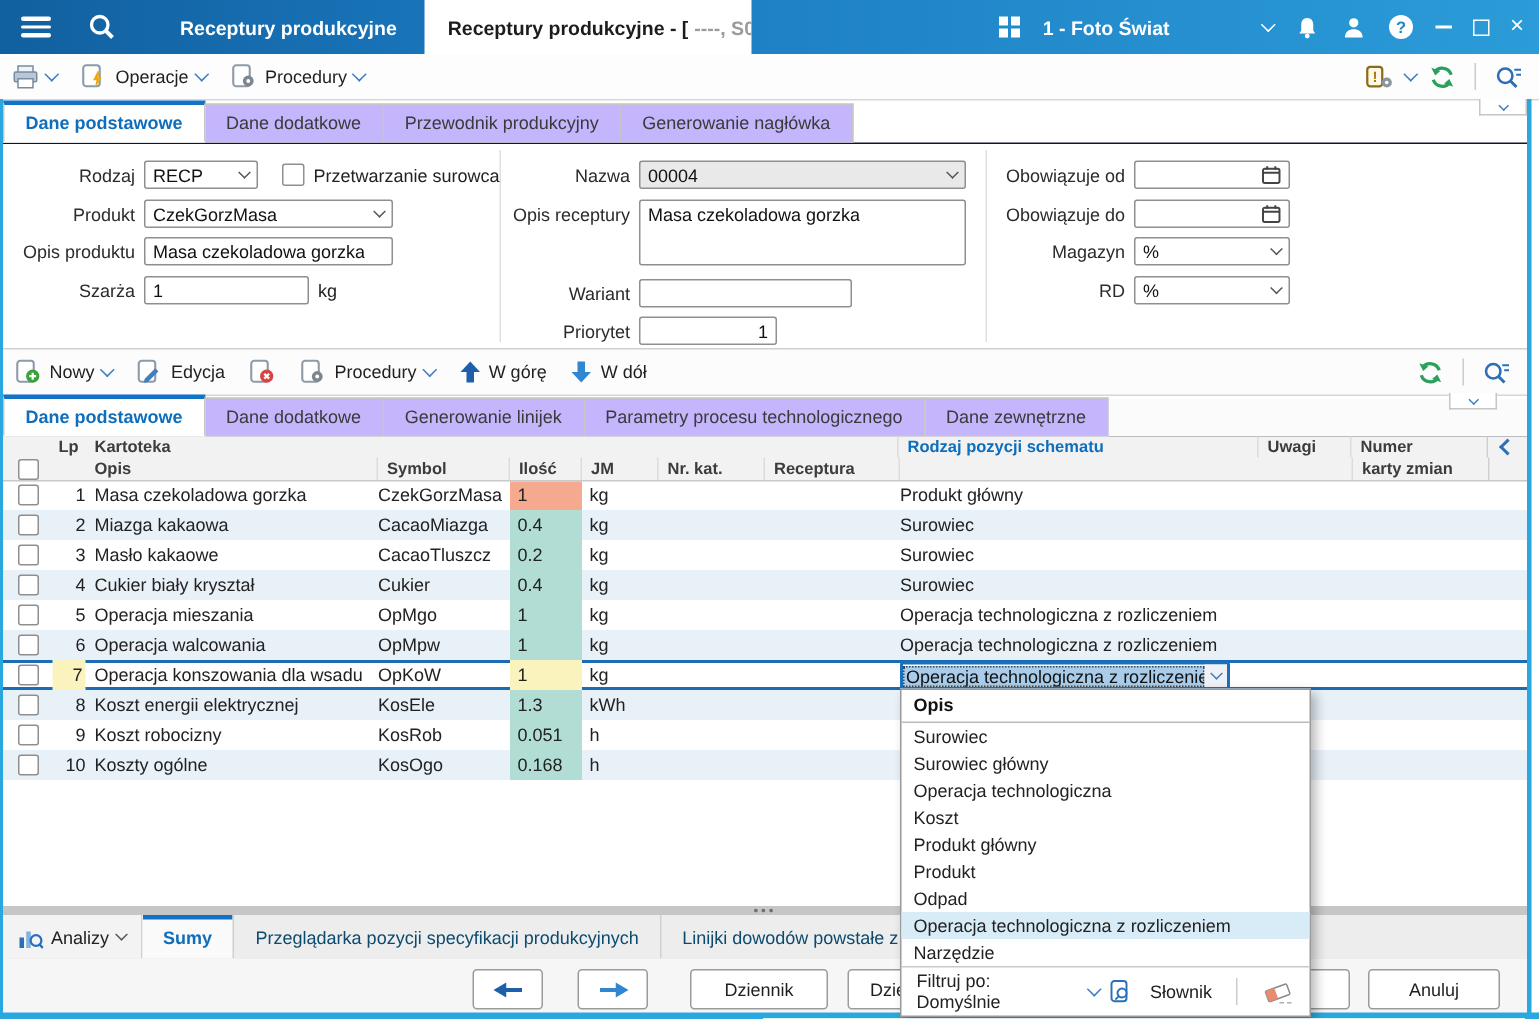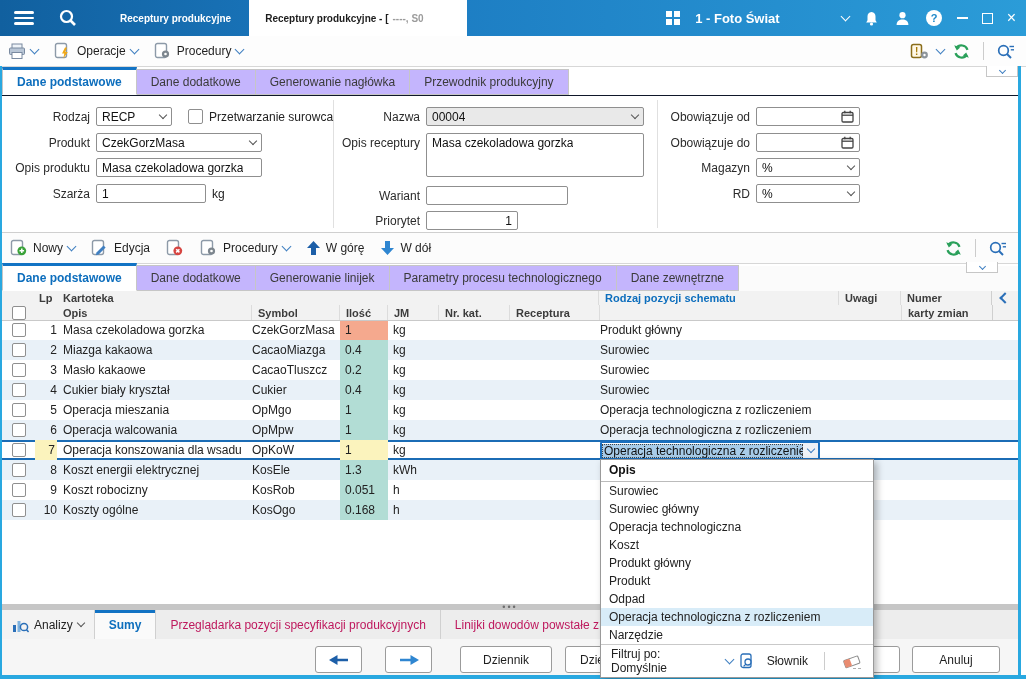--- a/index.html
+++ b/index.html
@@ -5,21 +5,21 @@
   html,body{margin:0;padding:0;background:#fff;}
   .window{position:relative;width:1026px;height:679px;overflow:hidden;
     font-family:"Liberation Sans","DejaVu Sans",sans-serif;font-size:12px;color:#222;background:#fff;}
   .abs{position:absolute;}
   
   .titlebar{left:0;top:0;width:1026px;height:36px;display:flex;align-items:center;
     background:linear-gradient(90deg,#11609f 0%,#1b79c0 35%,#2b9cd8 100%);color:#fff;}
   .tb-btn{display:flex;align-items:center;justify-content:center;height:36px;cursor:pointer;}
   .ham{width:20px;height:14px;display:flex;flex-direction:column;justify-content:space-between;margin:0 14px 0 14px;}
   .ham span{display:block;height:2.6px;background:#fff;border-radius:2px;}
-  .title-tab{height:36px;display:flex;align-items:center;padding:0 18px;font-weight:bold;font-size:10px;white-space:nowrap;}
+  .title-tab{height:36px;display:flex;align-items:center;padding:0 18px;font-weight:bold;font-size:13px;white-space:nowrap;}
   .title-tab.active{background:#fff;color:#1c1c1c;width:186px;overflow:hidden;padding:0 16px;}
   .title-tab.active .dim{color:#9b9b9b;margin-left:4px;}
   .tb-right{margin-left:auto;display:flex;align-items:center;gap:14px;padding-right:10px;}
   .company{font-weight:bold;font-size:13px;white-space:nowrap;}
   .chev{display:inline-block;width:6px;height:6px;border-right:1.6px solid #fff;border-bottom:1.6px solid #fff;transform:rotate(45deg);margin-top:-3px;}
   .chev.blue{border-color:#3f7fc1;}
   .chev.dark{border-color:#555;width:5px;height:5px;}
   .win-min{width:11px;height:2px;background:#fff;display:inline-block;}
   .win-max{width:9px;height:9px;border:1.6px solid #fff;display:inline-block;}
   .win-close{font-size:16px;line-height:16px;color:#fff;}
@@ -100,21 +100,21 @@
   .pop-hd{height:21px;line-height:21px;font-weight:bold;padding-left:8px;border-bottom:1px solid #bbb;color:#111;}
   .pop-item{height:18px;line-height:18px;padding-left:8px;cursor:pointer;white-space:nowrap;overflow:hidden;}
   .pop-item.hl{background:#d8ecf8;}
   .pop-ft{height:32px;border-top:1px solid #c9c9c9;display:flex;align-items:center;padding:0 10px;gap:6px;}
   .pop-ft .right{margin-left:auto;display:flex;align-items:center;gap:12px;}
   
   .splitter{left:2px;top:604px;width:1016px;height:6px;background:#c6c6c6;display:flex;align-items:center;justify-content:center;}
   .splitter .dots{color:#6e6e6e;font-size:9px;line-height:4px;letter-spacing:2px;}
   .bottomtabs{left:2px;top:610px;width:1016px;height:29px;background:#ededed;display:flex;align-items:stretch;border-bottom:1px solid #d9d9d9;}
   .analizy{display:flex;align-items:center;gap:5px;padding:0 10px;border-right:1px solid #d0d0d0;background:#f3f3f3;cursor:pointer;}
-  .btab{display:flex;align-items:center;padding:0 14px;border-right:1px solid #d0d0d0;color:#be185d;white-space:nowrap;overflow:hidden;cursor:pointer;}
+  .btab{display:flex;align-items:center;padding:0 14px;border-right:1px solid #d0d0d0;color:#0c4a6e;white-space:nowrap;overflow:hidden;cursor:pointer;}
   .btab.active{background:#fafafa;color:#0d6ebd;font-weight:bold;box-shadow:inset 0 3px 0 #1273c4;}
   .buttonbar{left:2px;top:639px;width:1016px;height:36px;background:#f6f6f6;}
   .pbtn{position:absolute;top:7px;height:27px;box-sizing:border-box;background:#fff;border:1px solid #9b9b9b;
     border-radius:3px;display:flex;align-items:center;justify-content:center;color:#1f1f1f;cursor:pointer;overflow:hidden;white-space:nowrap;}
   
   .ic{display:inline-flex;align-items:center;justify-content:center;}
 </style>
 </head>
 <body>
 
@@ -237,24 +237,24 @@
   <div class="abs edge-b"></div>
 
   <div class="abs tabstrip tabs1">
     <div class="tab active">
         <span>Dane podstawowe</span>
       </div>
     <div class="tab">
         <span>Dane dodatkowe</span>
       </div>
     <div class="tab">
+        <span>Przewodnik produkcyjny</span>
+      </div>
+    <div class="tab">
         <span>Generowanie nagłówka</span>
-      </div>
-    <div class="tab">
-        <span>Przewodnik produkcyjny</span>
       </div>
   </div>
 
   <div class="abs form">
     <div class="vsep" style="left:331px;"></div>
     <div class="vsep" style="left:655px;"></div>
 
     <div class="frow" style="left:4px;top:11px;">
       <span class="flabel" style="width:84px;">Rodzaj</span>
       <span class="fld sel" style="width:76px;">

